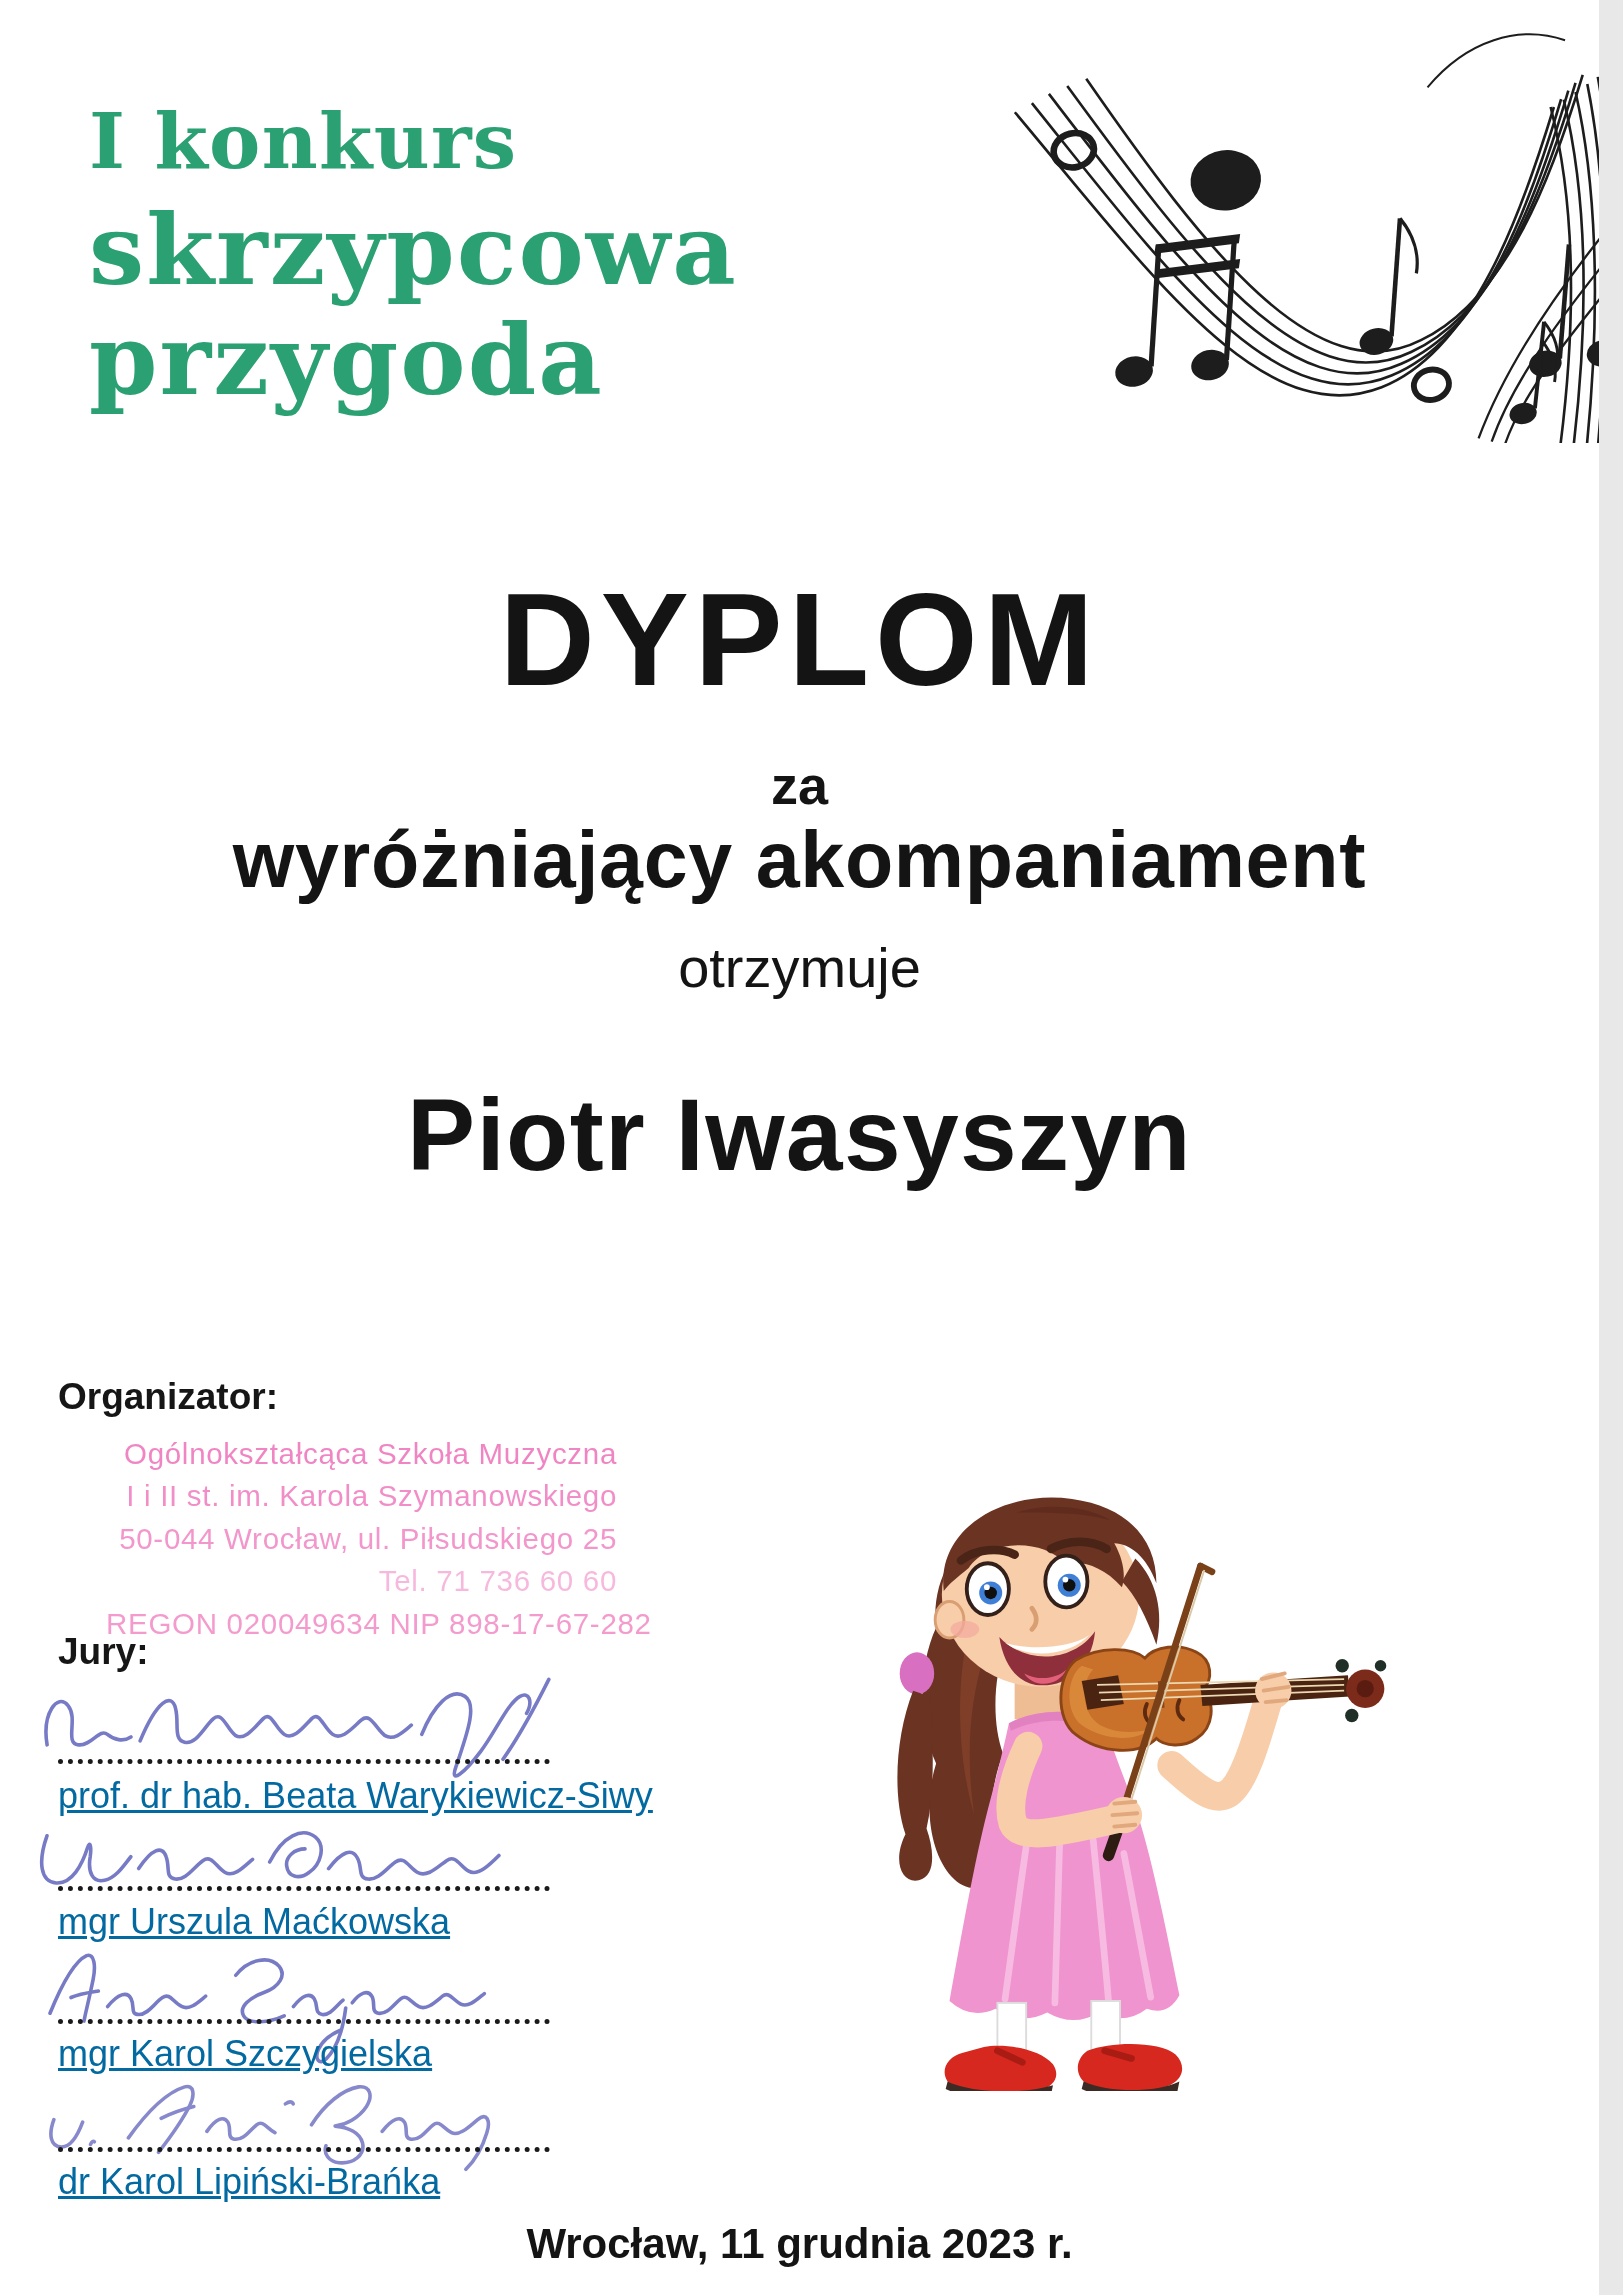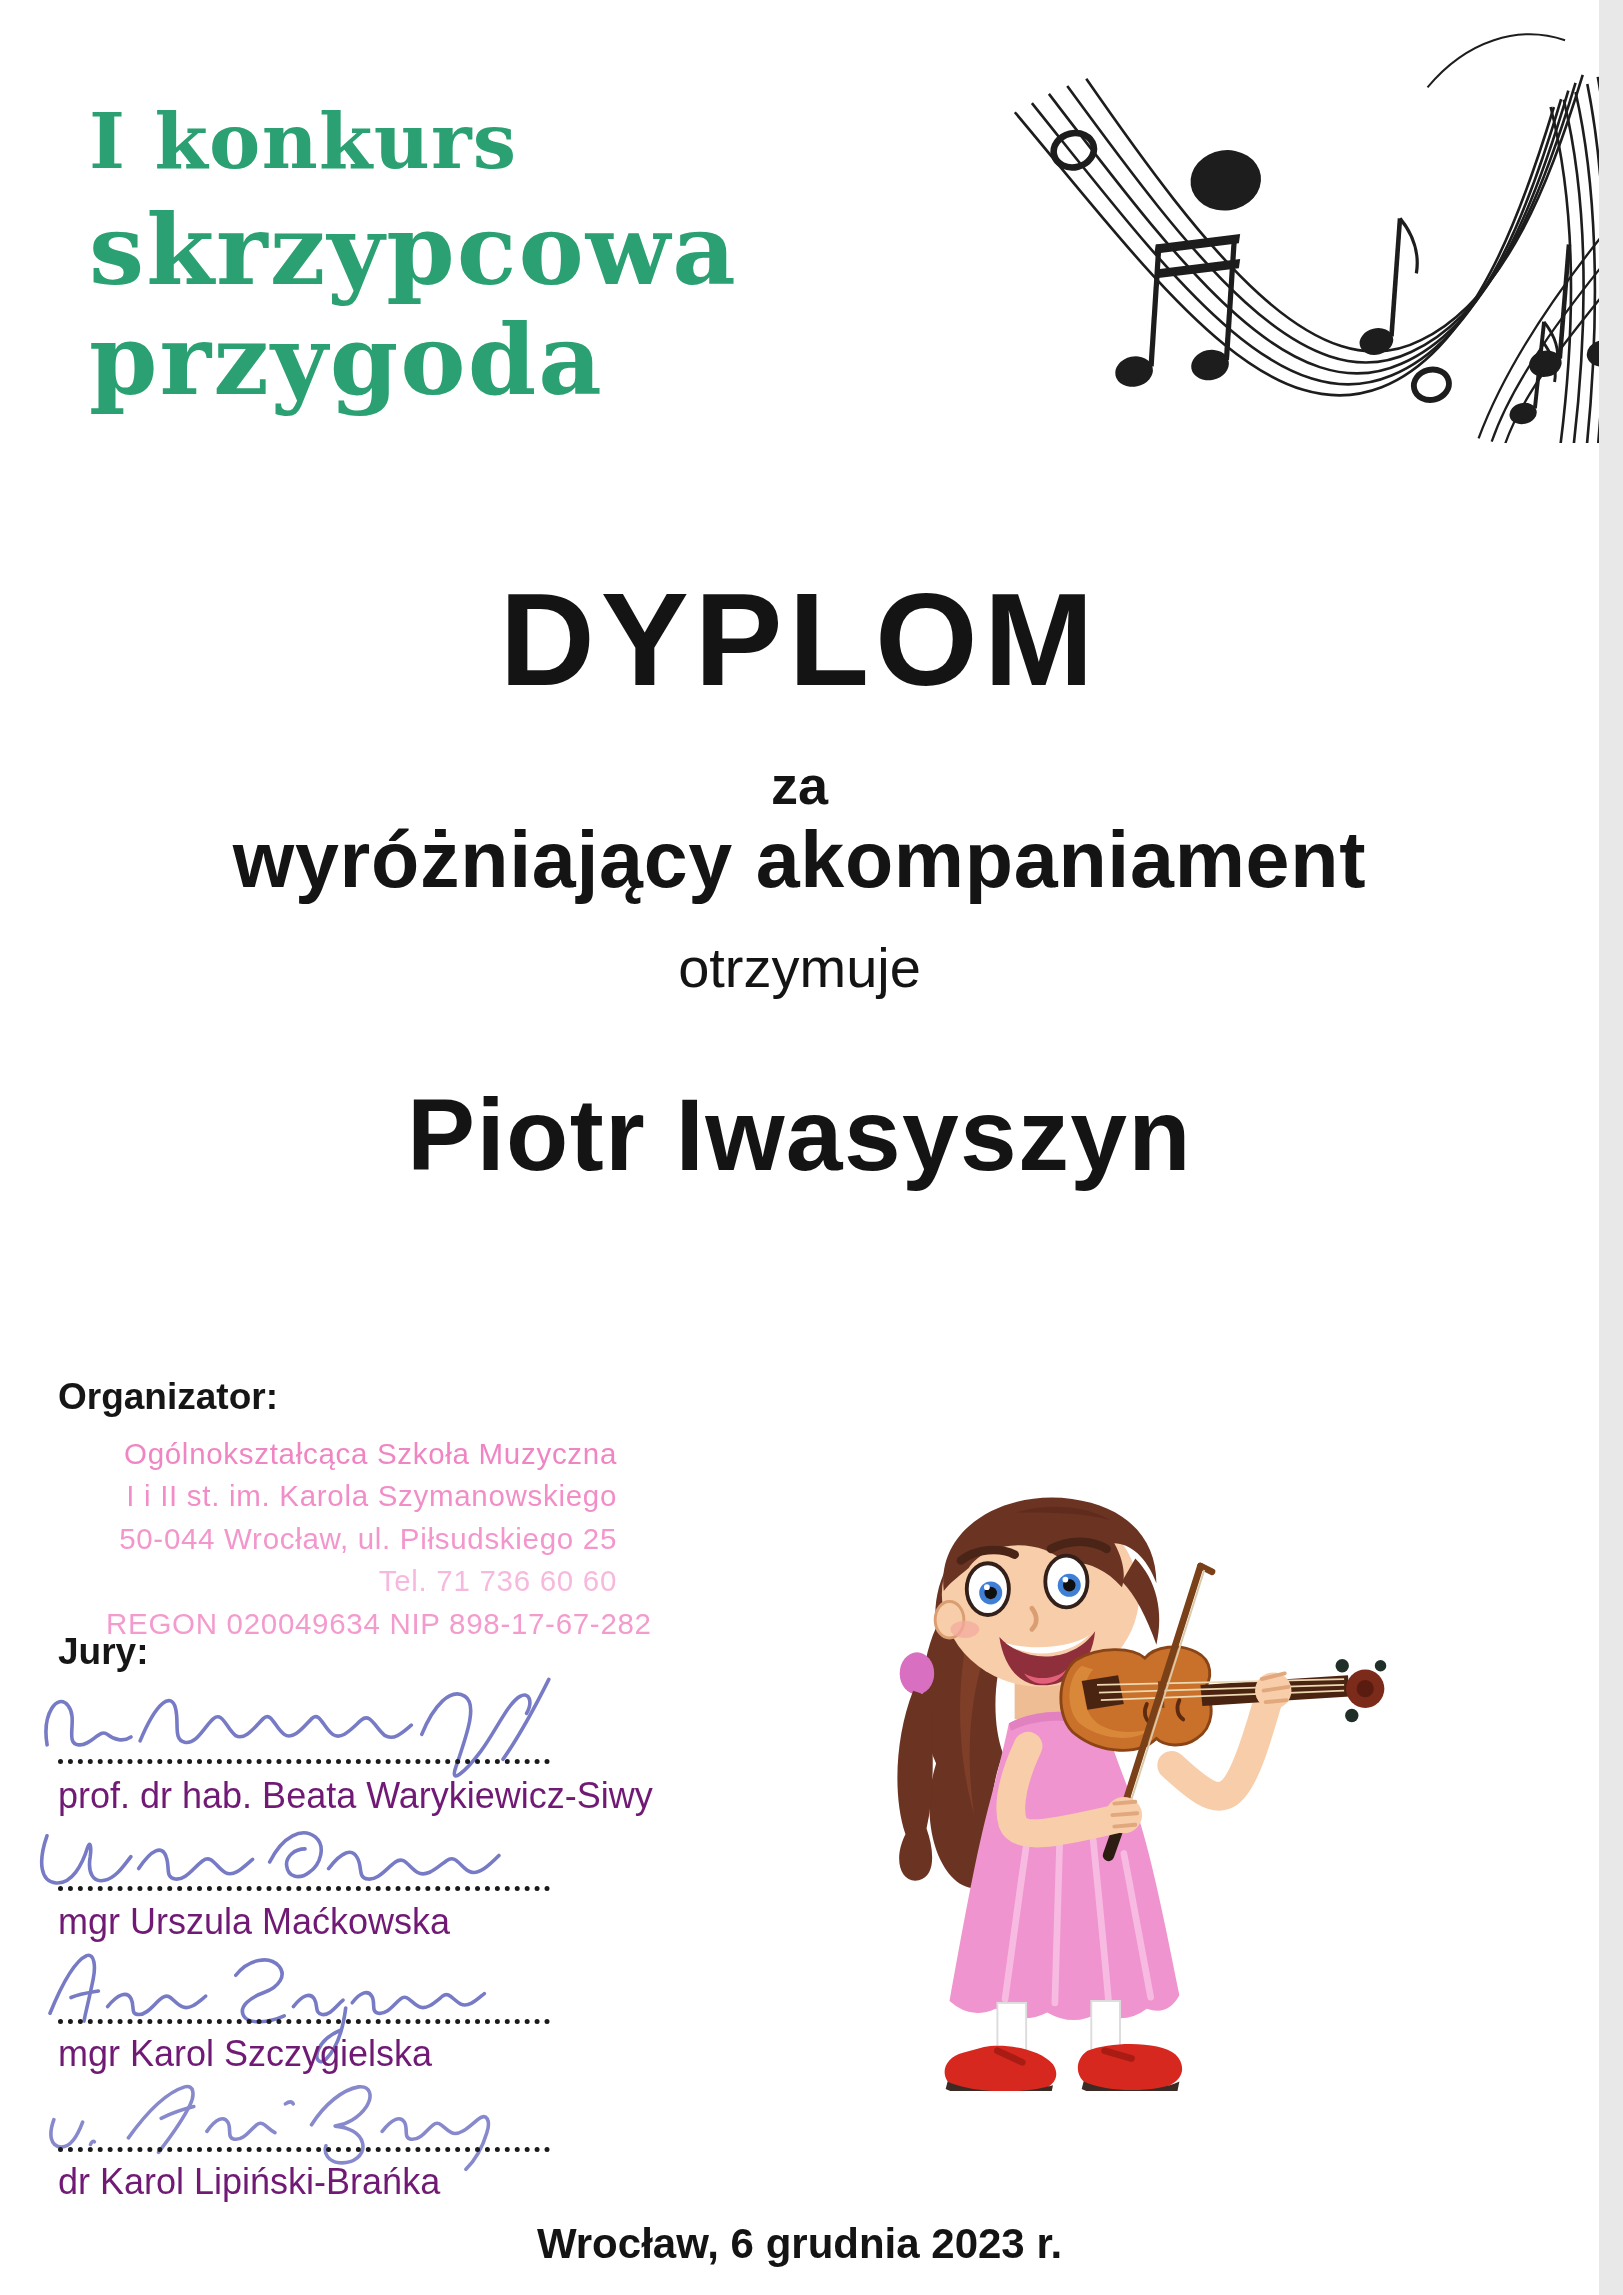--- a/index.html
+++ b/index.html
@@ -54,21 +54,21 @@
   .stamp .s4{opacity:.78;}
 
   
   .jury-label{position:absolute;left:58px;top:1631px;font-size:37px;font-weight:bold;white-space:nowrap;}
   .sig{position:absolute;pointer-events:none;}
   .dotline{position:absolute;height:0;border-bottom:5.9px dotted #1a1a1a;width:492px;left:58px;}
   .dl1{top:1759px;}
   .dl2{top:1886px;}
   .dl3{top:2019px;}
   .dl4{top:2147px;}
-  .jname{position:absolute;left:58px;font-size:36px;color:#701a75;white-space:nowrap;}
+  .jname{position:absolute;left:58px;font-size:36px;color:#0369a1;white-space:nowrap;text-decoration:underline;}
   .jn1{top:1775px;}
   .jn2{top:1901px;}
   .jn3{top:2033px;}
   .jn4{top:2161px;}
 
   
   .notes-illu{position:absolute;left:969px;top:14.4px;}
   .girl-illu{position:absolute;left:863px;top:1478px;}
 </style>
 </head>
@@ -287,16 +287,16 @@
     <g>
       <path fill="#d6281e" d="M104,600 C88,604 80,618 88,630 C100,642 150,646 182,640 C200,636 206,624 198,612 C184,596 148,590 126,594 Z"></path>
       <path fill="#3c2a24" d="M88,630 C112,642 166,644 198,634 L196,644 C166,652 112,650 86,638 Z"></path>
       <path d="M140,598 L166,610" stroke="#a81c14" stroke-width="7" stroke-linecap="round"></path>
       <path fill="#d6281e" d="M234,598 C222,606 220,622 232,632 C248,644 300,644 320,634 C336,626 336,612 326,602 C310,588 260,588 234,598 Z"></path>
       <path fill="#3c2a24" d="M230,630 C256,642 306,642 330,630 L328,640 C304,650 254,650 228,638 Z"></path>
       <path d="M252,598 L280,606" stroke="#a81c14" stroke-width="7" stroke-linecap="round"></path>
     </g>
   </svg>
 
-  <div class="center-line datefoot">Wrocław, 6 grudnia 2023 r.</div>
+  <div class="center-line datefoot">Wrocław, 11 grudnia 2023 r.</div>
 
 </div>
 
 
 </body></html>

